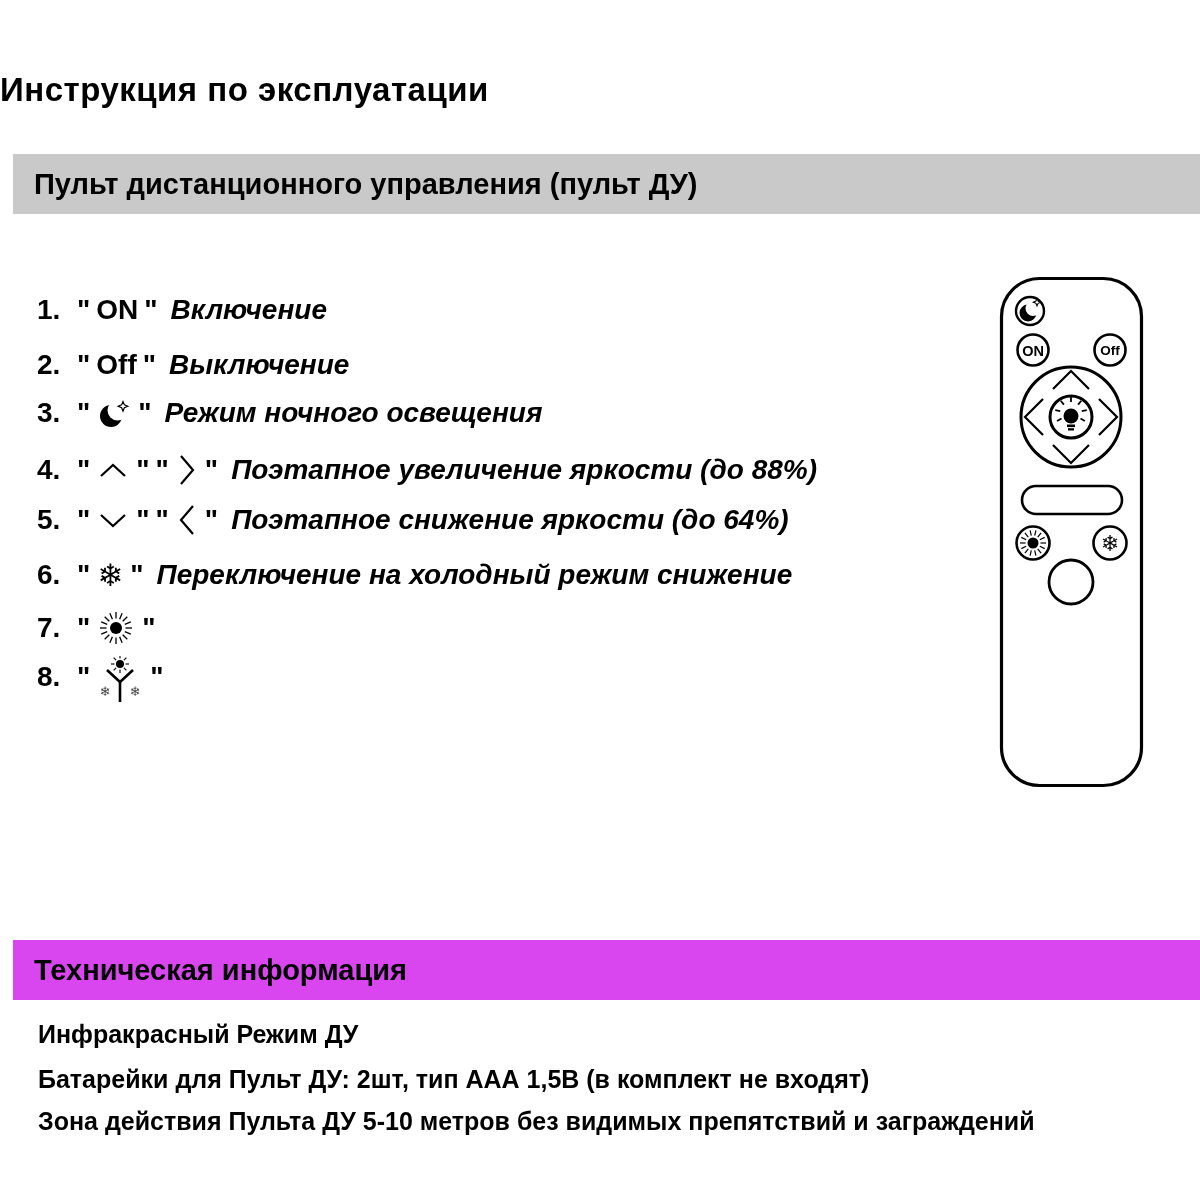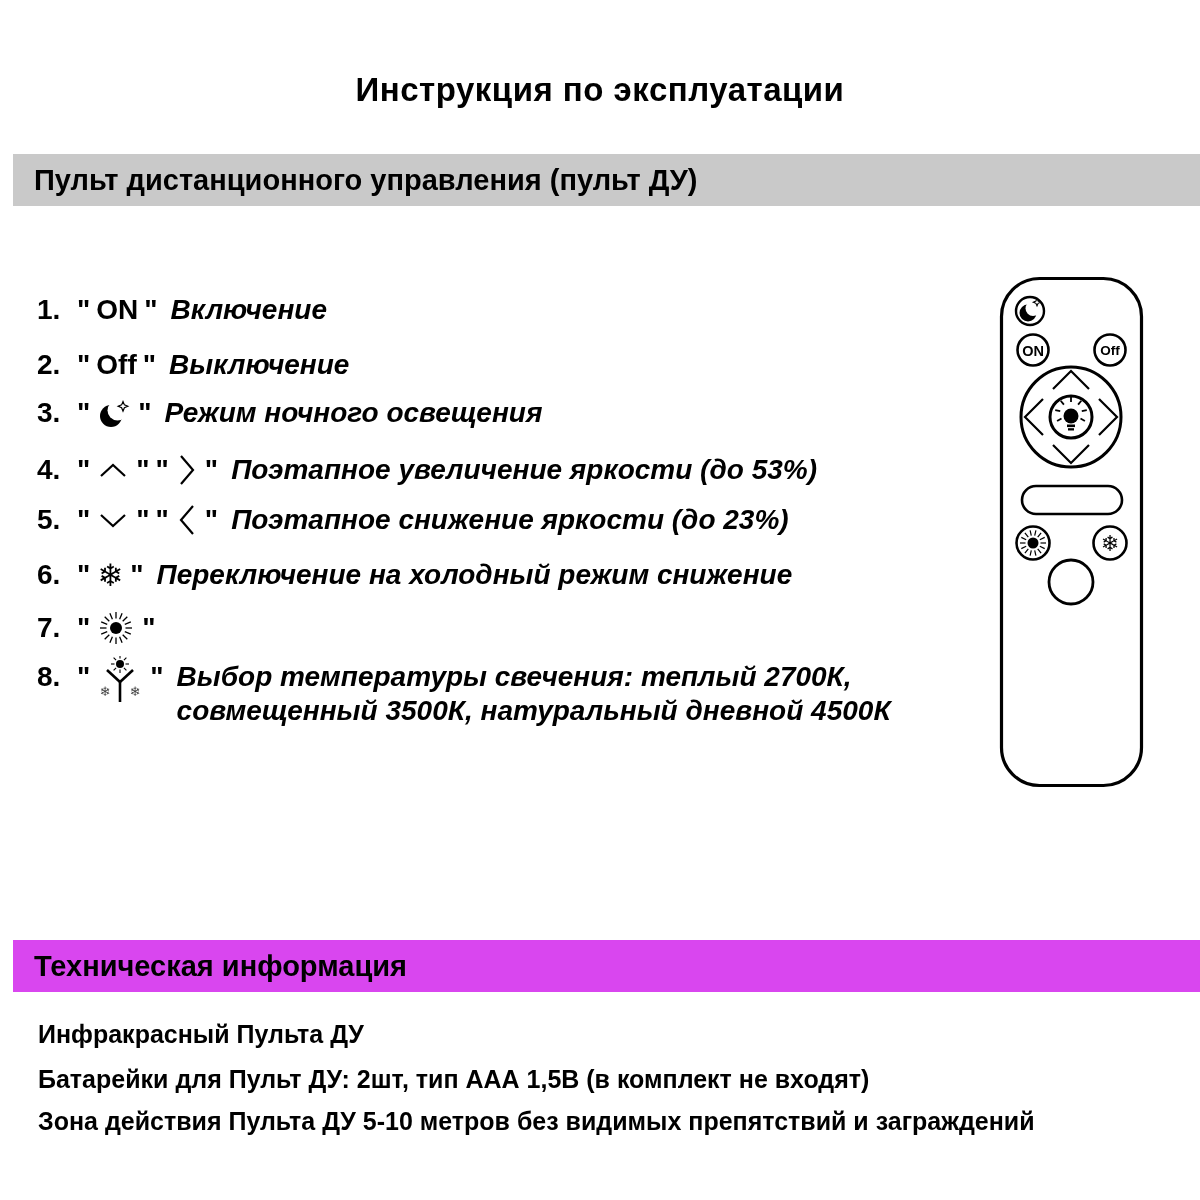--- a/index.html
+++ b/index.html
@@ -2,25 +2,25 @@
 <html><head>
 <meta charset="utf-8">
 <style>
   html,body{margin:0;padding:0;}
   body{
     width:1200px;height:1200px;position:relative;overflow:hidden;
     background:#ffffff;color:#000;
     font-family:"Liberation Sans",sans-serif;font-weight:bold;
   }
   .page-title{
-    position:absolute;top:71px;left:0;width:1200px;text-align:center;
+    position:absolute;top:71px;left:0;width:1200px;text-align:left;
     font-size:33px;letter-spacing:0.5px;
   }
   .banner{
-    position:absolute;left:13px;right:0;height:52px;background:#c9c9c9;
+    position:absolute;left:13px;right:0;height:60px;background:#c9c9c9;
     display:flex;align-items:center;padding-left:21px;font-size:29px;box-sizing:border-box;
   }
   #banner-remote{top:154px;}
   #banner-tech{top:940px;}
   .row{
     position:absolute;left:37px;display:flex;align-items:center;
     height:40px;font-size:28px;white-space:nowrap;
   }
   .row .num{width:37px;flex:none;}
   .tok{margin:0 3px;}
@@ -87,41 +87,41 @@
       </span>
       <span class="tok">"</span>
       <span class="tok">"</span>
       <span class="icon">
         <svg width="22" height="36" viewBox="0 0 22 36">
           <polyline points="5,4 17,18 5,32" fill="none" stroke="#000" stroke-width="2.2"></polyline>
         </svg>
       </span>
       <span class="tok">"</span>
       <div class="desc">
-        <div>Поэтапное увеличение яркости (до 53%)</div>
+        <div>Поэтапное увеличение яркости (до 88%)</div>
       </div>
     </div>
     <div class="row" style="top: 500px;">
       <span class="num">5.</span>
       <span class="tok">"</span>
       <span class="icon">
         <svg width="32" height="26" viewBox="0 0 32 26">
           <polyline points="4,8 16,19 28,8" fill="none" stroke="#000" stroke-width="2.2"></polyline>
         </svg>
       </span>
       <span class="tok">"</span>
       <span class="tok">"</span>
       <span class="icon">
         <svg width="22" height="36" viewBox="0 0 22 36">
           <polyline points="17,4 5,18 17,32" fill="none" stroke="#000" stroke-width="2.2"></polyline>
         </svg>
       </span>
       <span class="tok">"</span>
       <div class="desc">
-        <div>Поэтапное снижение яркости (до 23%)</div>
+        <div>Поэтапное снижение яркости (до 64%)</div>
       </div>
     </div>
     <div class="row" style="top: 555px;">
       <span class="num">6.</span>
       <span class="tok">"</span>
       <span class="icon">
         <span class="glyph" style="font-size:31px">❄</span>
       </span>
       <span class="tok">"</span>
       <div class="desc">
@@ -169,24 +169,20 @@
           <line x1="17.5" y1="8.0" x2="14.0" y2="8.0" stroke="#000" stroke-width="1.1"></line>
           <line x1="19.1" y1="4.1" x2="16.6" y2="1.6" stroke="#000" stroke-width="1.1"></line>
           <line x1="23.0" y1="2.5" x2="23.0" y2="-1.0" stroke="#000" stroke-width="1.1"></line>
           <line x1="26.9" y1="4.1" x2="29.4" y2="1.6" stroke="#000" stroke-width="1.1"></line>
           <circle cx="23" cy="8" r="4" fill="#000"></circle>
       <text x="8" y="40" text-anchor="middle" font-size="13" fill="#444" font-family="DejaVu Sans">❄</text>
       <text x="38" y="40" text-anchor="middle" font-size="13" fill="#444" font-family="DejaVu Sans">❄</text>
     </svg>
       </span>
       <span class="tok">"</span>
-      <div class="desc">
-        <div>Выбор температуры свечения: теплый 2700К,</div>
-        <div>совмещенный 3500К, натуральный дневной 4500К</div>
-      </div>
     </div>
   </div>
 
 <svg id="remote-figure" width="160" height="530" viewBox="0 0 160 530">
   <rect x="9.5" y="8.5" width="140" height="507" rx="38" fill="#fff" stroke="#000" stroke-width="3.2"></rect>
 
   <g>
     <circle cx="38" cy="41" r="14" fill="#fff" stroke="#000" stroke-width="2.4"></circle>
     <g>
       <circle cx="36" cy="43" r="8.5" fill="#000"></circle>
@@ -256,15 +252,15 @@
     <text x="118" y="280.5" text-anchor="middle" font-size="22" font-family="DejaVu Sans">❄</text>
   </g>
 
   <circle cx="79" cy="312" r="22" fill="#fff" stroke="#000" stroke-width="2.8"></circle>
 </svg>
 
 <div class="banner" id="banner-tech" style="background: #d946ef;">
   <span>Техническая информация</span>
 </div>
 
-<div class="tech-line" style="top:1020px">Инфракрасный Пульта ДУ</div>
+<div class="tech-line" style="top:1020px">Инфракрасный Режим ДУ</div>
 <div class="tech-line" style="top:1065px">Батарейки для Пульт ДУ: 2шт, тип ААА 1,5В (в комплект не входят)</div>
 <div class="tech-line" style="top:1107px">Зона действия Пульта ДУ 5-10 метров без видимых препятствий и заграждений</div>
 
 </body></html>

